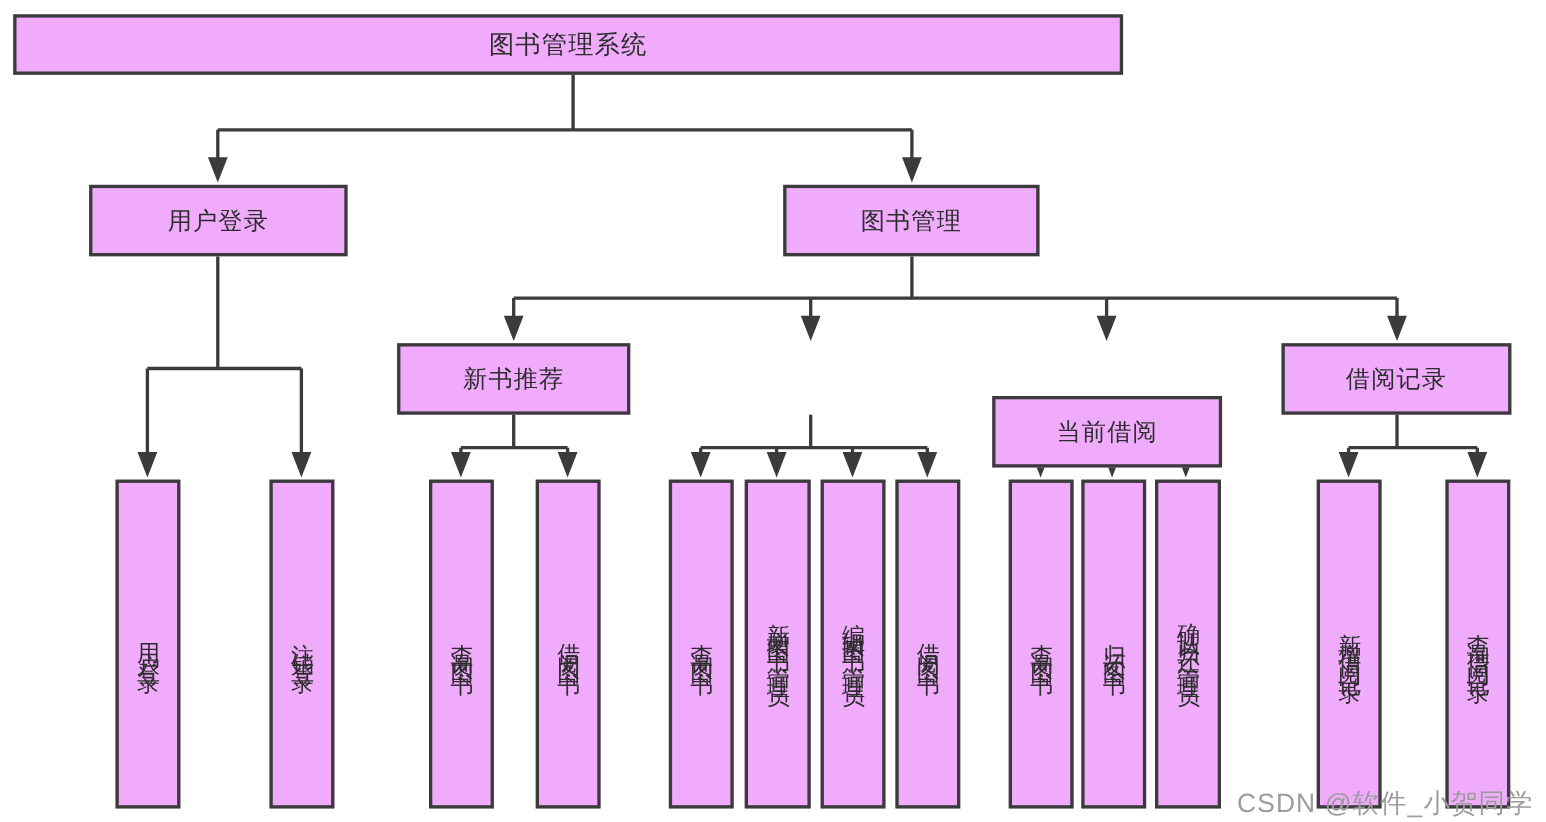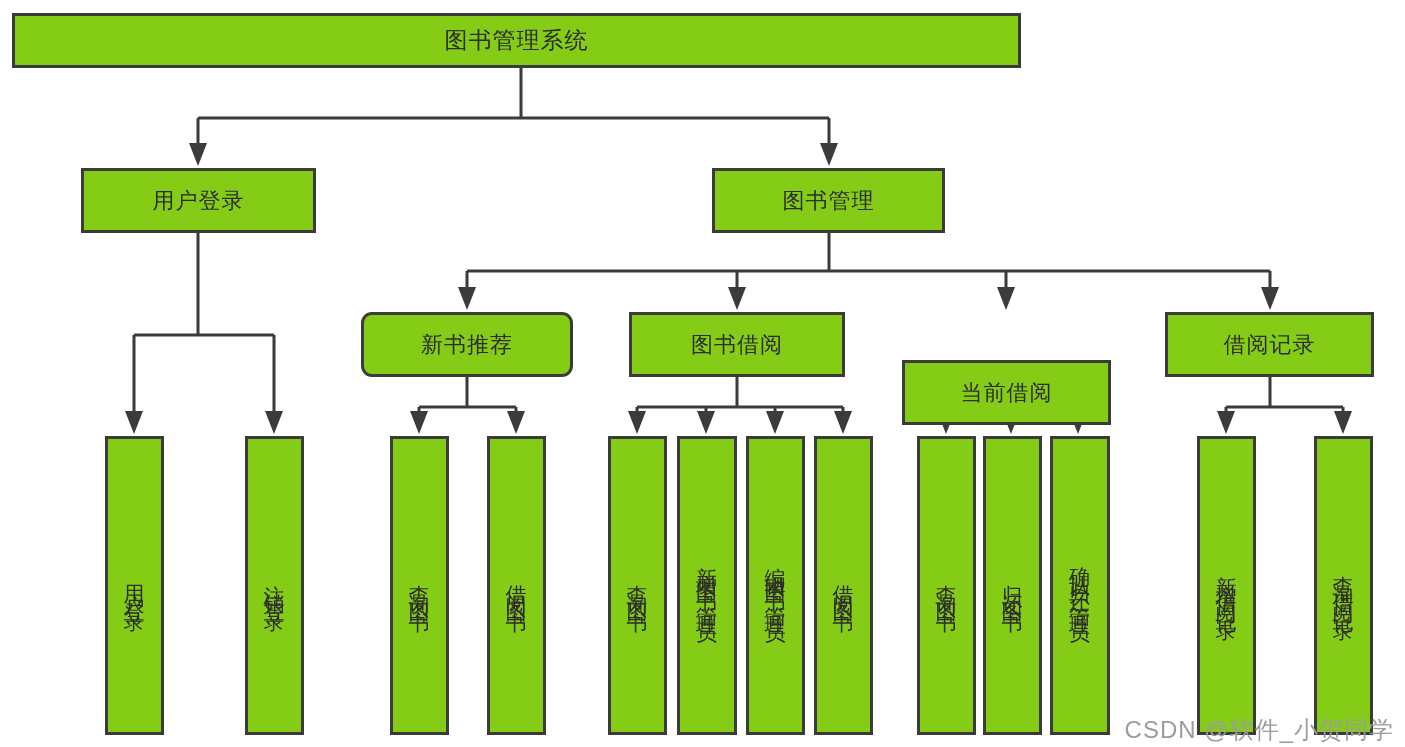--- a/index.html
+++ b/index.html
@@ -27,21 +27,21 @@
     stroke-width: 3;
     fill: none;
   }
   #connectors polygon {
     fill: var(--line, #3b3b3b);
     stroke: none;
   }
   .node {
     position: absolute;
     box-sizing: border-box;
-    background: #84cc16;
+    background: #f0abfc;
     border: 3px solid var(--line, #3b3b3b);
     display: flex;
     align-items: center;
     justify-content: center;
     color: var(--text, #2d2d2d);
     z-index: 2;
   }
   .hbox span {
     font-size: 22px;
     letter-spacing: 1px;
@@ -116,25 +116,22 @@
     <span>图书管理系统</span>
   </div>
 
   <div class="node hbox" style="left:81px; top:168px; width:235px; height:65px;">
     <span>用户登录</span>
   </div>
   <div class="node hbox" style="left:712px; top:168px; width:233px; height:65px;">
     <span>图书管理</span>
   </div>
 
-  <div class="node hbox" style="left:361px; top:312px; width:212px; height:65px;border-radius:11px;">
+  <div class="node hbox" style="left:361px; top:312px; width:212px; height:65px;">
     <span>新书推荐</span>
-  </div>
-  <div class="node hbox" style="left:629px; top:312px; width:216px; height:65px;">
-    <span>图书借阅</span>
   </div>
   <div class="node hbox" style="left:902px; top:312px; width:209px; height:65px;margin-top:48px;">
     <span>当前借阅</span>
   </div>
   <div class="node hbox" style="left:1165px; top:312px; width:209px; height:65px;">
     <span>借阅记录</span>
   </div>
 
   <div class="node vbox" style="left:105px; top:436px; width:59px; height:299px;">
     <span>用户登录</span>

